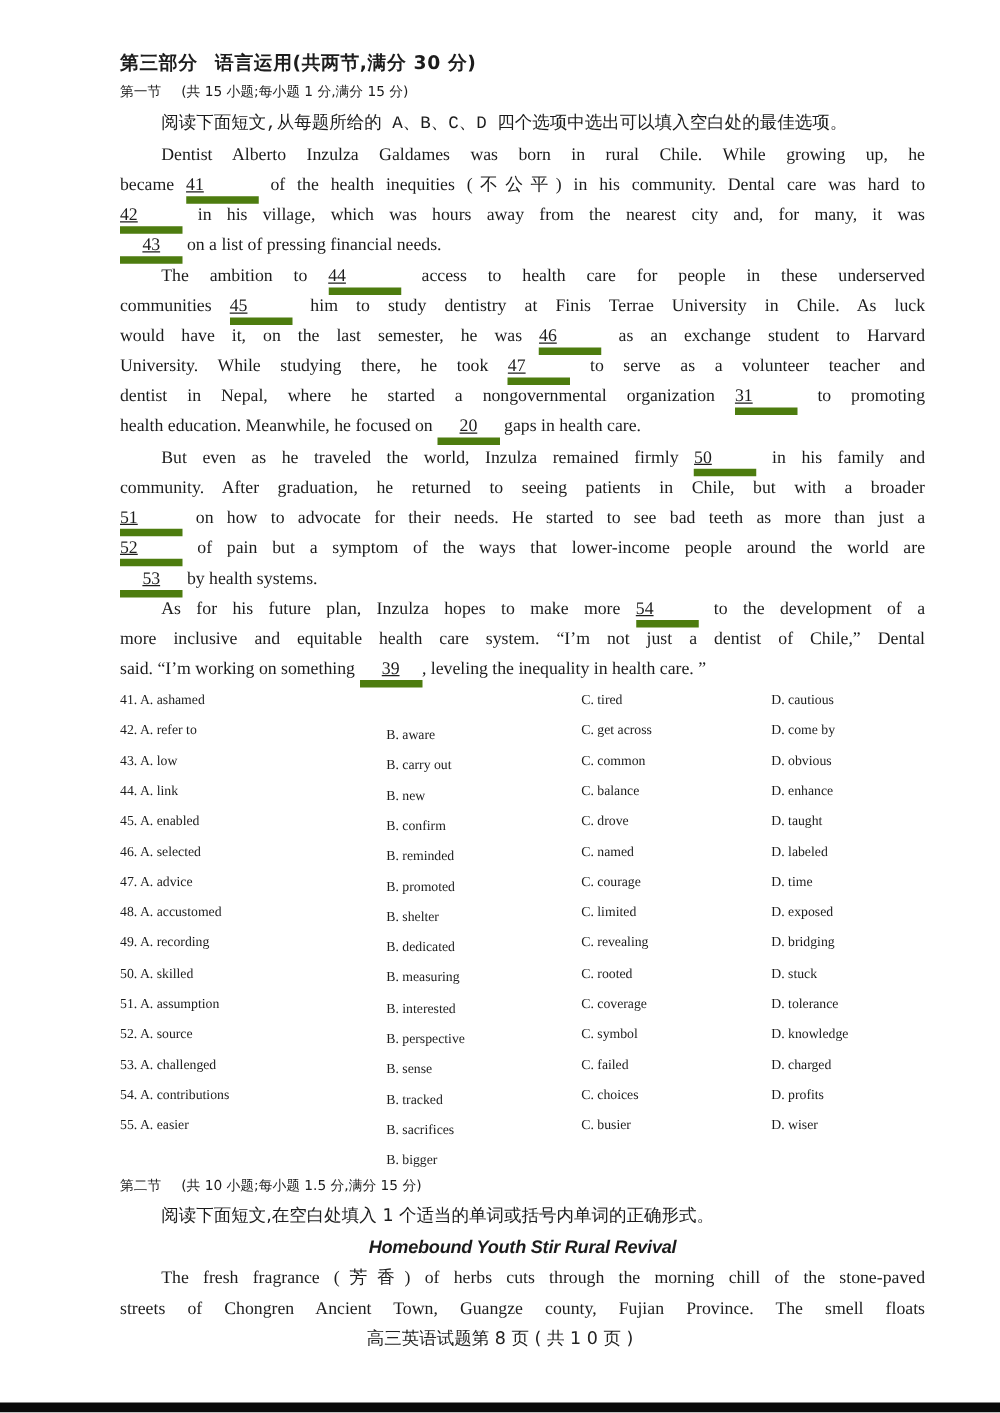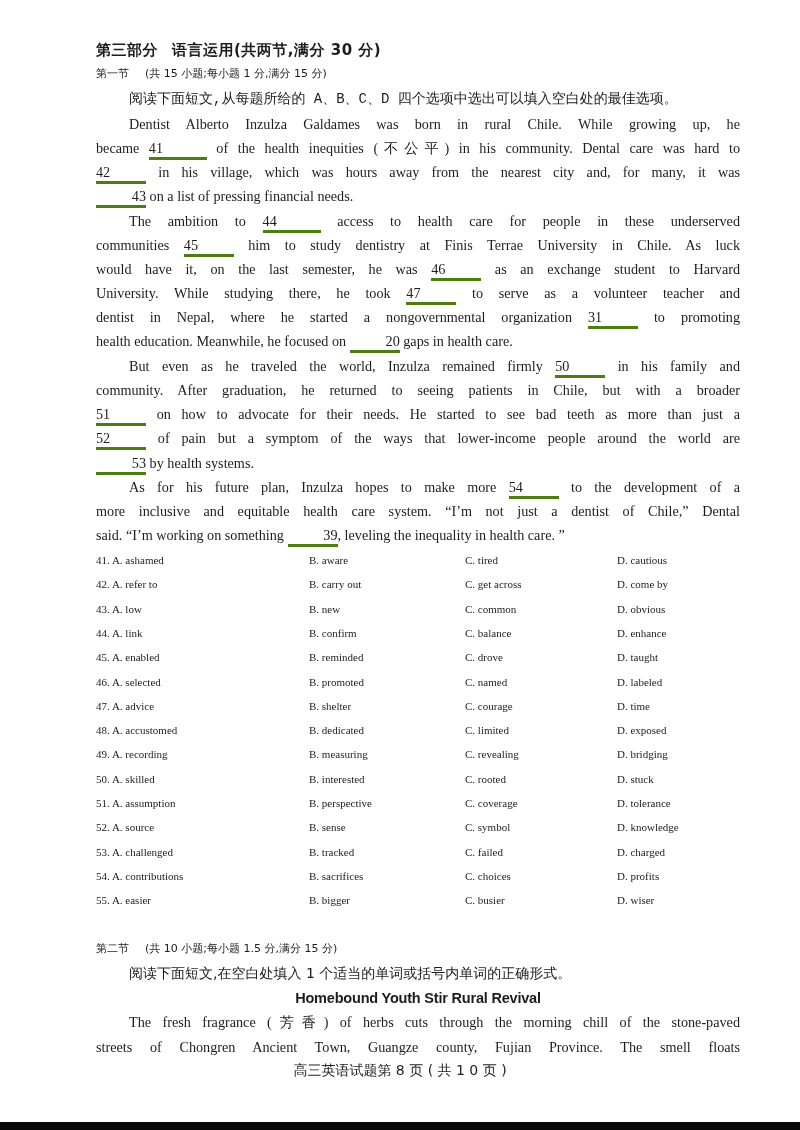--- a/index.html
+++ b/index.html
@@ -9,26 +9,26 @@
     }
     .page { position: absolute; left: 96px; top: 40px; width: 644px; }
     .line { position: absolute; left: 0; width: 644px; font-size: 14.2px; line-height: 20px; white-space: nowrap; }
     .just { text-align: justify; text-align-last: justify; }
     .indent { padding-left: 33px; width: 611px; }
     .h-part { font-weight: bold; font-size: 15px; font-family: "DejaVu Sans", sans-serif; letter-spacing: 0.5px; }
     .h-part .sub { margin-left: 14px; }
     .h-sec { font-size: 11px; font-family: "DejaVu Sans", sans-serif; }
     .h-sec .sub { margin-left: 16px; }
     .cn { font-family: "DejaVu Sans", sans-serif; font-size: 14px; }
-    .blank { display: inline-block; border-bottom: 3px solid #4d7c0f; text-align: right; line-height: 17px; width: 50px; }
+    .blank { display: inline-block; border-bottom: 6px solid #4d7c0f; text-align: center; line-height: 17px; width: 50px; text-decoration: underline; }
     .blank.w58 { width: 58px; }
     .opt-row { position: absolute; left: 0; width: 680px; font-size: 11px; line-height: 20px; height: 22px; }
     .opt-row span { position: absolute; top: 0; white-space: nowrap; }
-    .oa { left: 0; } .ob { left: 213px; } .oc { left: 369px; } .od { left: 521px; }
-    .title { text-align: center; font-weight: bold; font-size: 14.5px; font-family: "Liberation Sans", sans-serif; letter-spacing: -0.2px; }
+    .oa { left: 0; } .ob { left: 213px; margin-top: 28px; } .oc { left: 369px; } .od { left: 521px; }
+    .title { text-align: center; font-weight: bold; font-size: 14.5px; font-family: "Liberation Sans", sans-serif; letter-spacing: -0.2px; font-style: italic; }
     .footer { position: absolute; left: 0; width: 800px; top: 1062px; text-align: center; font-family: "DejaVu Sans", sans-serif; font-size: 14px; color: #222; }
     .bottom-bar { position: absolute; left: 0; top: 1122px; width: 800px; height: 8px; background: #0a0a0a; }
   </style>
 </head>
 <body>
 
 <div class="page">
 
   <div class="line h-part" style="top:0px;">
     <span>第三部分</span><span class="sub">语言运用(共两节,满分 30 分)</span>

